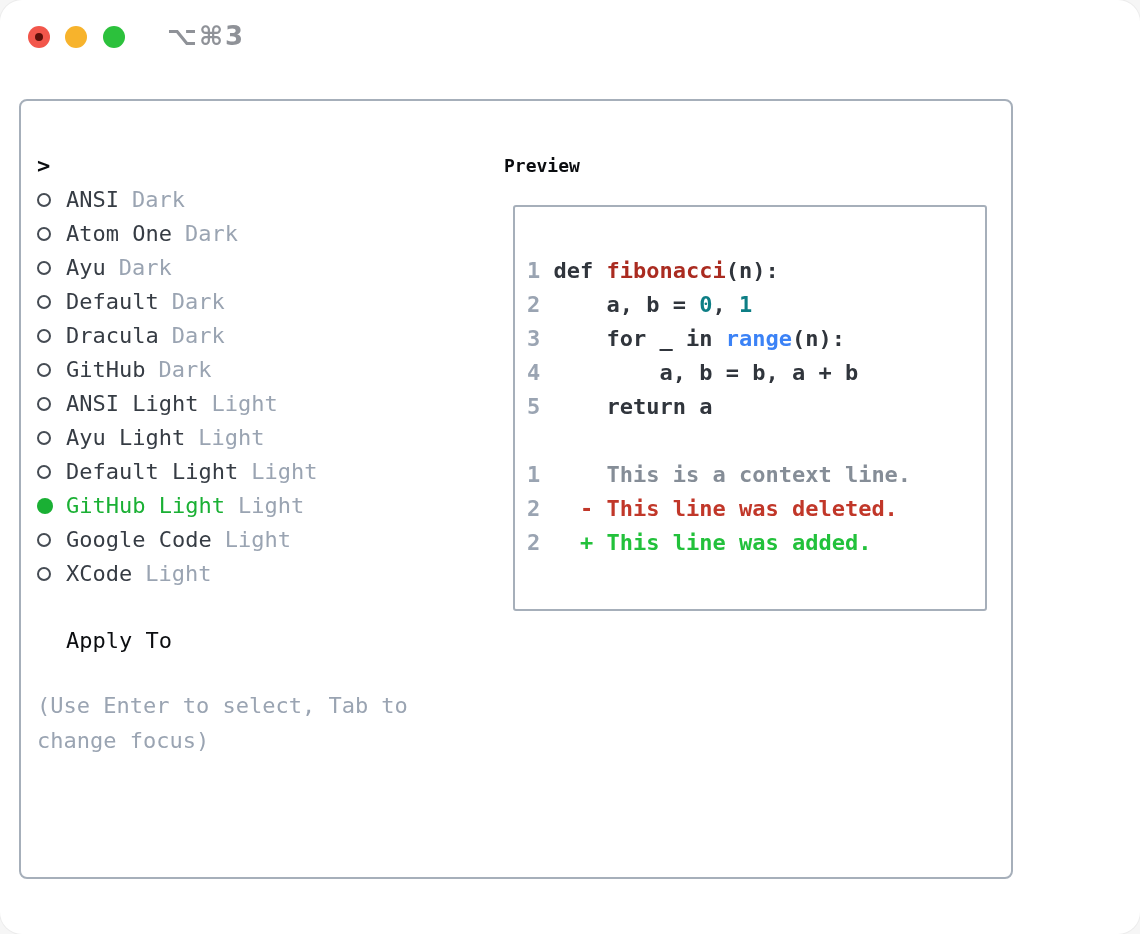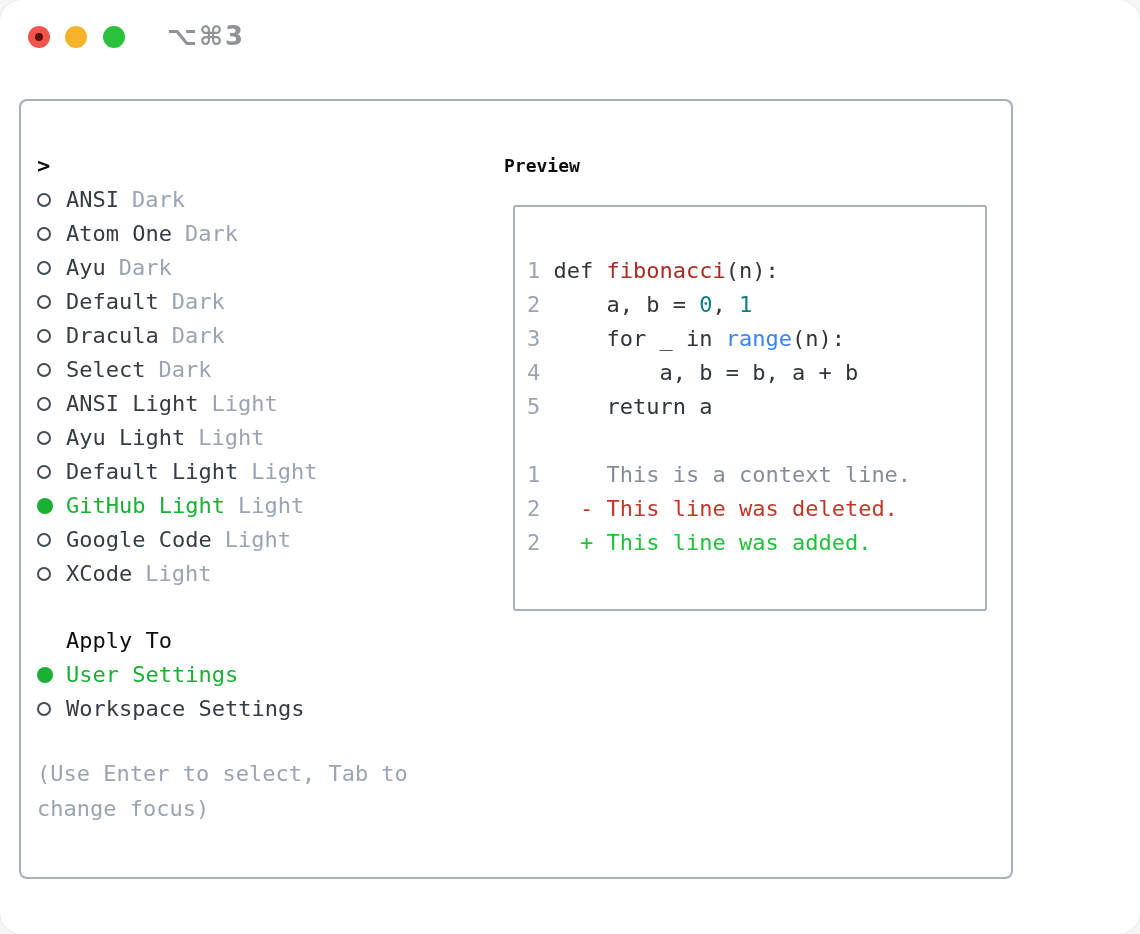--- a/index.html
+++ b/index.html
@@ -62,21 +62,21 @@
     font-size:18px;font-weight:bold;color:#0b0d10;
   }
   .preview-box{
     position:absolute;left:492px;top:104px;width:474px;height:406px;
     border:2px solid #a6afba;border-radius:3px;box-sizing:border-box;
     background:#ffffff;overflow:hidden;
   }
   .code{
     padding:13px 0 0 12px;font-size:22px;line-height:34px;white-space:pre;
   }
-  .cl{height:34px;}
+  .cl{height:34px;font-weight:bold;}
   .lnum{color:#9aa4b2;}
   .sg-plain{color:#30353c;}
   .sg-func{color:#aa2b20;}
   .sg-number{color:#0d7e85;}
   .sg-builtin{color:#3b82f6;}
   .df-context{color:#858d97;}
   .df-deleted{color:#c13729;}
   .df-added{color:#22c13b;}
 </style>
 </head>
@@ -99,35 +99,31 @@
       <div class="row">
         <span class="icon-col prompt">&gt;</span>
       </div>
 
       <div>
           <div class="row"><span class="icon-col"><span class="radio"></span></span><span class="tname">ANSI</span><span class="tvariant">Dark</span></div>
           <div class="row"><span class="icon-col"><span class="radio"></span></span><span class="tname">Atom One</span><span class="tvariant">Dark</span></div>
           <div class="row"><span class="icon-col"><span class="radio"></span></span><span class="tname">Ayu</span><span class="tvariant">Dark</span></div>
           <div class="row"><span class="icon-col"><span class="radio"></span></span><span class="tname">Default</span><span class="tvariant">Dark</span></div>
           <div class="row"><span class="icon-col"><span class="radio"></span></span><span class="tname">Dracula</span><span class="tvariant">Dark</span></div>
-          <div class="row"><span class="icon-col"><span class="radio"></span></span><span class="tname">Select</span><span class="tvariant">Dark</span></div>
+          <div class="row"><span class="icon-col"><span class="radio"></span></span><span class="tname">GitHub</span><span class="tvariant">Dark</span></div>
           <div class="row"><span class="icon-col"><span class="radio"></span></span><span class="tname">ANSI Light</span><span class="tvariant">Light</span></div>
           <div class="row"><span class="icon-col"><span class="radio"></span></span><span class="tname">Ayu Light</span><span class="tvariant">Light</span></div>
           <div class="row"><span class="icon-col"><span class="radio"></span></span><span class="tname">Default Light</span><span class="tvariant">Light</span></div>
           <div class="row"><span class="icon-col"><span class="radio sel"></span></span><span class="tname sel">GitHub Light</span><span class="tvariant">Light</span></div>
           <div class="row"><span class="icon-col"><span class="radio"></span></span><span class="tname">Google Code</span><span class="tvariant">Light</span></div>
           <div class="row"><span class="icon-col"><span class="radio"></span></span><span class="tname">XCode</span><span class="tvariant">Light</span></div>
         </div>
 
       <div class="apply-section">
         <div class="apply-title">Apply To</div>
-        <div>
-            <div class="row"><span class="icon-col"><span class="radio sel"></span></span><span class="tname sel">User Settings</span></div>
-            <div class="row"><span class="icon-col"><span class="radio"></span></span><span class="tname">Workspace Settings</span></div>
-          </div>
       </div>
 
       <div class="hint"><div>(Use Enter to select, Tab to</div><div>change focus)</div></div>
     </div>
 
     <div class="preview-title">Preview</div>
 
     <div class="preview-box">
       <div class="code"><div class="cl"></div><div class="cl"><span class="lnum">1</span><span class="sg-plain"> def </span><span class="sg-func">fibonacci</span><span class="sg-plain">(n):</span></div><div class="cl"><span class="lnum">2</span><span class="sg-plain">     a, b = </span><span class="sg-number">0</span><span class="sg-plain">, </span><span class="sg-number">1</span></div><div class="cl"><span class="lnum">3</span><span class="sg-plain">     for _ in </span><span class="sg-builtin">range</span><span class="sg-plain">(n):</span></div><div class="cl"><span class="lnum">4</span><span class="sg-plain">         a, b = b, a + b</span></div><div class="cl"><span class="lnum">5</span><span class="sg-plain">     return a</span></div><div class="cl"></div><div class="cl"><span class="lnum">1</span><span class="df-context">     This is a context line.</span></div><div class="cl"><span class="lnum">2</span><span class="df-deleted">   - This line was deleted.</span></div><div class="cl"><span class="lnum">2</span><span class="df-added">   + This line was added.</span></div></div>
     </div>

